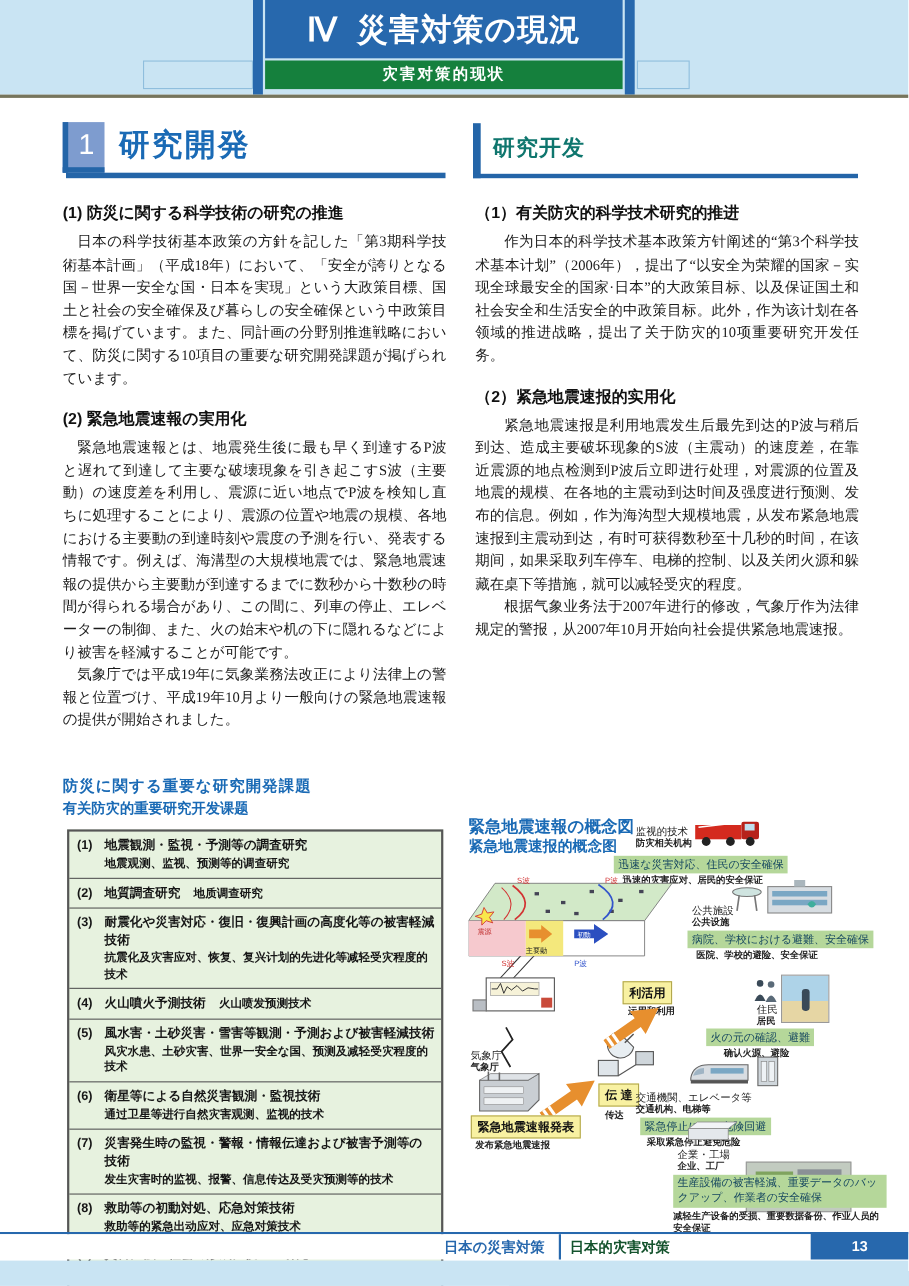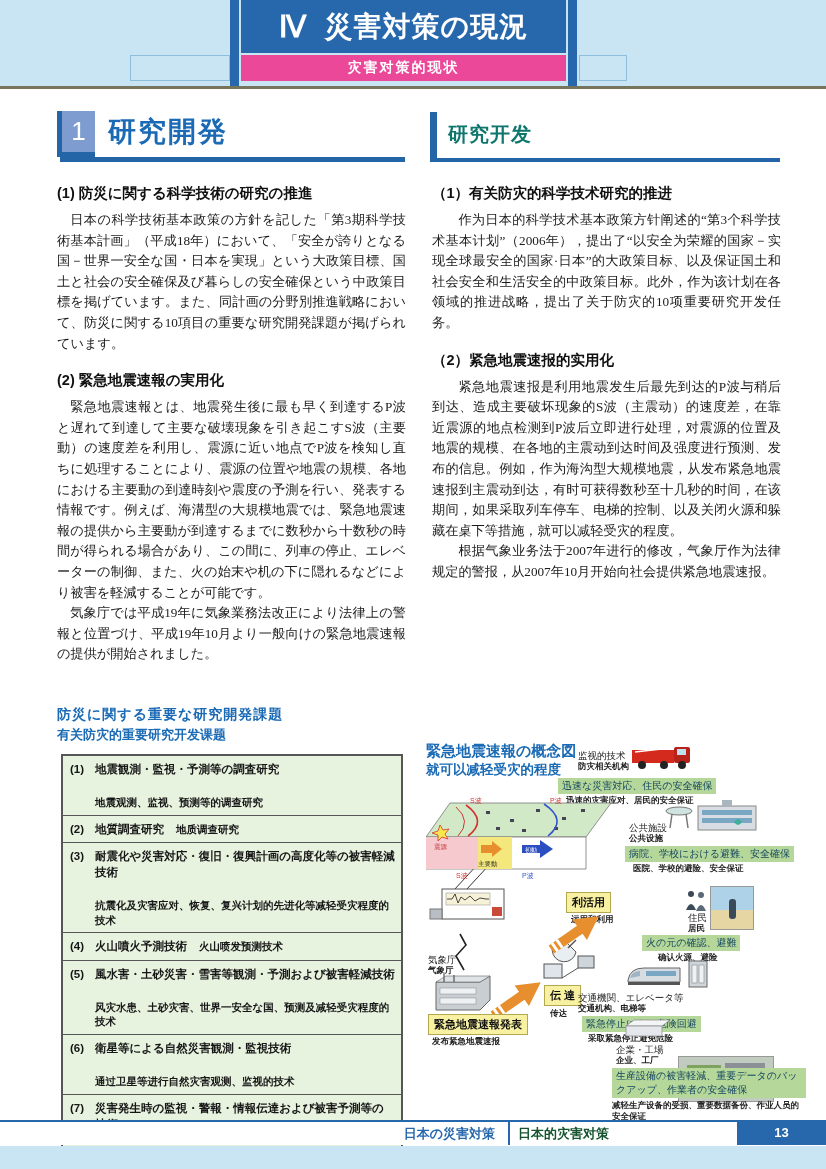--- a/index.html
+++ b/index.html
@@ -12,21 +12,21 @@
   .abs { position:absolute; }
 
   
   .hdr-band { left:0; top:0; width:826px; height:86px; background:#c9e4f3; }
   .hdr-strip-l { left:230px; top:0; width:9px; height:86px; background:#2768ad; }
   .hdr-strip-r { left:568px; top:0; width:9px; height:86px; background:#2768ad; }
   .hdr-main { left:241px; top:0; width:325px; height:53px; background:#2768ad; color:#fff;
     display:flex; align-items:center; justify-content:center; gap:18px; }
   .hdr-main .chap { font-size:30px; font-weight:bold; font-family:"Liberation Serif",serif; }
   .hdr-main .ttl { font-size:28px; font-weight:bold; letter-spacing:1px; }
-  .hdr-sub { left:241px; top:55px; width:325px; height:26px; background:#ec4899; color:#fff;
+  .hdr-sub { left:241px; top:55px; width:325px; height:26px; background:#15803d; color:#fff;
     display:flex; align-items:center; justify-content:center; font-size:14px; font-weight:bold; letter-spacing:2px; }
   .hdr-box-l { left:130px; top:55px; width:100px; height:26px; border:1px solid #8fbedd; }
   .hdr-box-r { left:579px; top:55px; width:48px; height:26px; border:1px solid #8fbedd; }
   .hdr-rule { left:0; top:86px; width:826px; height:3px; background:#76755c; }
 
   
   .sec1-box { left:57px; top:111px; width:38px; height:46px; background:#7e9ccf;
     border-left:5px solid #2465a8; border-bottom:5px solid #2465a8;
     color:#fff; font-size:26px; display:flex; align-items:center; justify-content:center; }
   .sec1-title { left:108px; top:113px; font-size:28px; font-weight:bold; color:#1a6ab5; letter-spacing:2px; }
@@ -50,21 +50,21 @@
   
   .tbl-wrap { left:57px; top:706px; width:350px; }
   .tbl-title-ja { font-size:14px; font-weight:bold; color:#1a6ab5; letter-spacing:1px; }
   .tbl-title-zh { font-size:13px; font-weight:bold; color:#1a6ab5; margin:2px 0 10px 0; }
   .tbl { width:342px; margin-left:4px; border:2px solid #565656; background:#e7f2df; }
   .tbl-row { border-bottom:1.5px solid #565656; padding:5px 6px 5px 7px; }
   .tbl-row:last-child { border-bottom:none; }
   .row-ja { display:flex; font-size:11.5px; font-weight:600; color:#161616; line-height:1.4; }
   .row-no { width:25px; flex-shrink:0; }
   .row-text { flex:1; }
-  .row-zh { font-size:10.5px; font-weight:bold; color:#161616; padding-left:25px; line-height:1.4; margin-top:18px; }
+  .row-zh { font-size:10.5px; font-weight:bold; color:#161616; padding-left:25px; line-height:1.4; margin-top:1px; }
   .zh-inline { font-size:10.5px; font-weight:bold; margin-left:12px; }
 
   
   .diagram { left:426px; top:742px; width:378px; height:380px; }
   .d { position:absolute; }
   .dg-title-ja { left:0; top:0; font-size:15px; font-weight:bold; color:#1a6ab5; }
   .dg-title-zh { left:0; top:19px; font-size:13.5px; font-weight:bold; color:#1a6ab5; }
   .dlab-ja { font-size:9.5px; color:#222; white-space:nowrap; }
   .dlab-zh { font-size:8.5px; font-weight:bold; color:#222; white-space:nowrap; }
   .gbar { background:#b5d79a; color:#15465f; font-size:10px; padding:1px 4px; white-space:nowrap; }
@@ -201,21 +201,21 @@
 
   <div class="abs diagram">
 
     <svg class="d" style="left:0;top:0;width:378px;height:380px;" viewBox="0 0 378 380">
       <line x1="52" y1="122" x2="28" y2="148" stroke="#333" stroke-width="1"></line>
       <line x1="64" y1="122" x2="40" y2="148" stroke="#333" stroke-width="1"></line>
       <polyline points="34,192 40,203 30,214 38,228" fill="none" stroke="#222" stroke-width="1.6"></polyline>
     </svg>
 
     <div class="d dg-title-ja">緊急地震速報の概念図</div>
-    <div class="d dg-title-zh">就可以减轻受灾的程度</div>
+    <div class="d dg-title-zh">紧急地震速报的概念图</div>
 
     <div class="d dlab-ja" style="left:152px;top:8px;">监视的技术</div>
     <div class="d dlab-zh" style="left:152px;top:19px;">防灾相关机构</div>
     <svg class="d" style="left:204px;top:-4px;" width="66" height="34" viewBox="0 0 66 34">
       <rect x="2" y="12" width="42" height="13" fill="#d42a1e"></rect>
       <rect x="44" y="9" width="16" height="16" rx="2" fill="#b7221a"></rect>
       <rect x="47" y="11" width="9" height="6" fill="#bfe0ee"></rect>
       <line x1="5" y1="14" x2="40" y2="10" stroke="#fff" stroke-width="1.4"></line>
       <circle cx="12" cy="27" r="4" fill="#222"></circle>
         <circle cx="34" cy="27" r="4" fill="#222"></circle>

